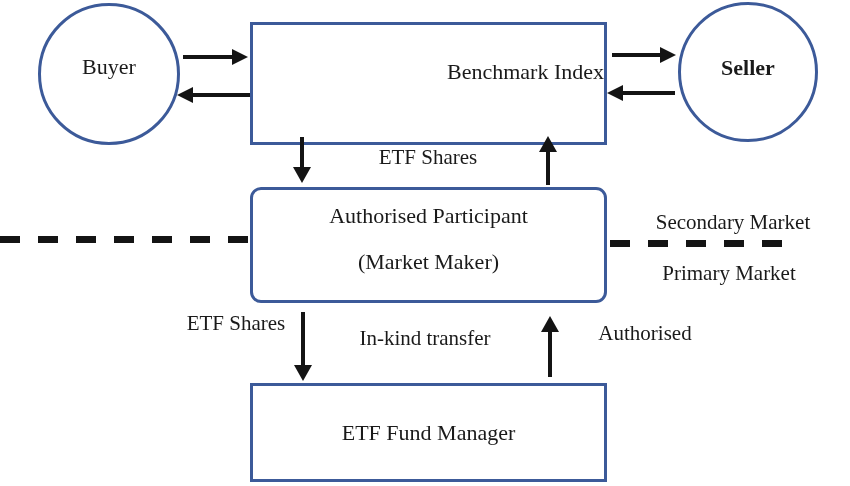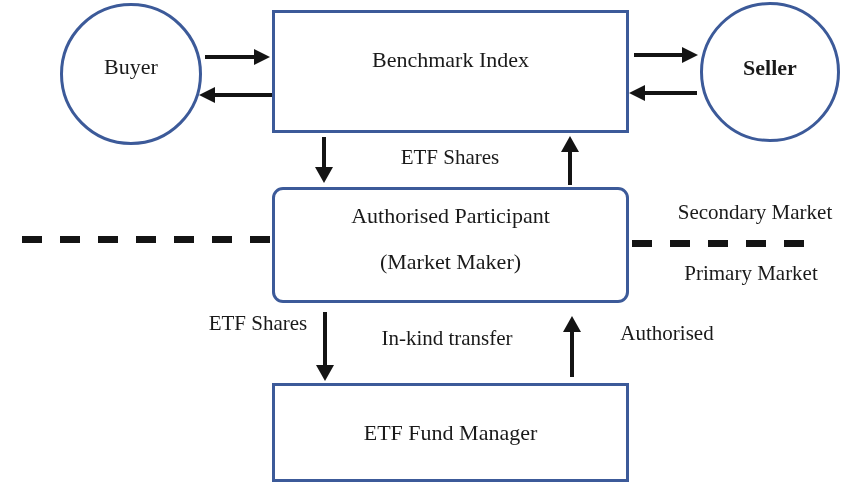--- a/index.html
+++ b/index.html
@@ -8,36 +8,36 @@
     --text:#1a1a1a;
     --background:#ffffff;
   }
   html,body{margin:0;padding:0;}
   body{
     width:850px;height:486px;overflow:hidden;
     background:var(--background);
     font-family:"Liberation Serif","DejaVu Serif",serif;
     color:var(--text);
   }
-  .canvas{position:relative;width:774px;height:486px;background:var(--background);margin-left:22px;}
+  .canvas{position:relative;width:774px;height:486px;background:var(--background);}
 
   
   .node{
     position:absolute;box-sizing:border-box;
     border:3px solid var(--node-border);
     background:#fff;
     display:flex;flex-direction:column;align-items:center;justify-content:center;
     text-align:center;font-size:22px;line-height:28px;
   }
   .circle{border-radius:50%;}
   .nowrap{white-space:nowrap;}
 
   #node-buyer{left:38px;top:3px;width:142px;height:142px;padding-bottom:14px;}
   #node-seller{left:678px;top:2px;width:140px;height:140px;padding-bottom:8px;font-weight:bold;}
-  #node-benchmark{left:250px;top:10px;width:357px;height:123px;padding-bottom:24px;}
+  #node-benchmark{left:250px;top:22px;width:357px;height:123px;padding-bottom:24px;align-items:flex-end;}
   #node-ap{left:250px;top:187px;width:357px;height:116px;justify-content:flex-start;padding-top:12px;gap:18px;border-radius:11px;}
   #node-fm{left:250px;top:383px;width:357px;height:99px;}
 
   
   .flabel{
     position:absolute;transform:translate(-50%,-50%);
     font-size:21px;white-space:nowrap;
   }
 
   
@@ -126,19 +126,19 @@
   </div>
   <div class="arrow v" id="arrow-fm-to-ap">
     <div class="head up"></div>
     <div class="shaft-v"></div>
   </div>
 
   <div class="dash-line" id="divider-left"></div>
   <div class="dash-line" id="divider-right"></div>
 
   <span class="flabel" style="left:428px;top:157px;">ETF Shares</span>
-  <span class="flabel" style="left:733px;top:212px;">Secondary Market</span>
+  <span class="flabel" style="left:733px;top:222px;">Secondary Market</span>
   <span class="flabel" style="left:729px;top:273px;">Primary Market</span>
   <span class="flabel" style="left:236px;top:323px;">ETF Shares</span>
   <span class="flabel" style="left:425px;top:338px;">In-kind transfer</span>
   <span class="flabel" style="left:645px;top:333px;">Authorised</span>
 
 </div>
 
 </body></html>

